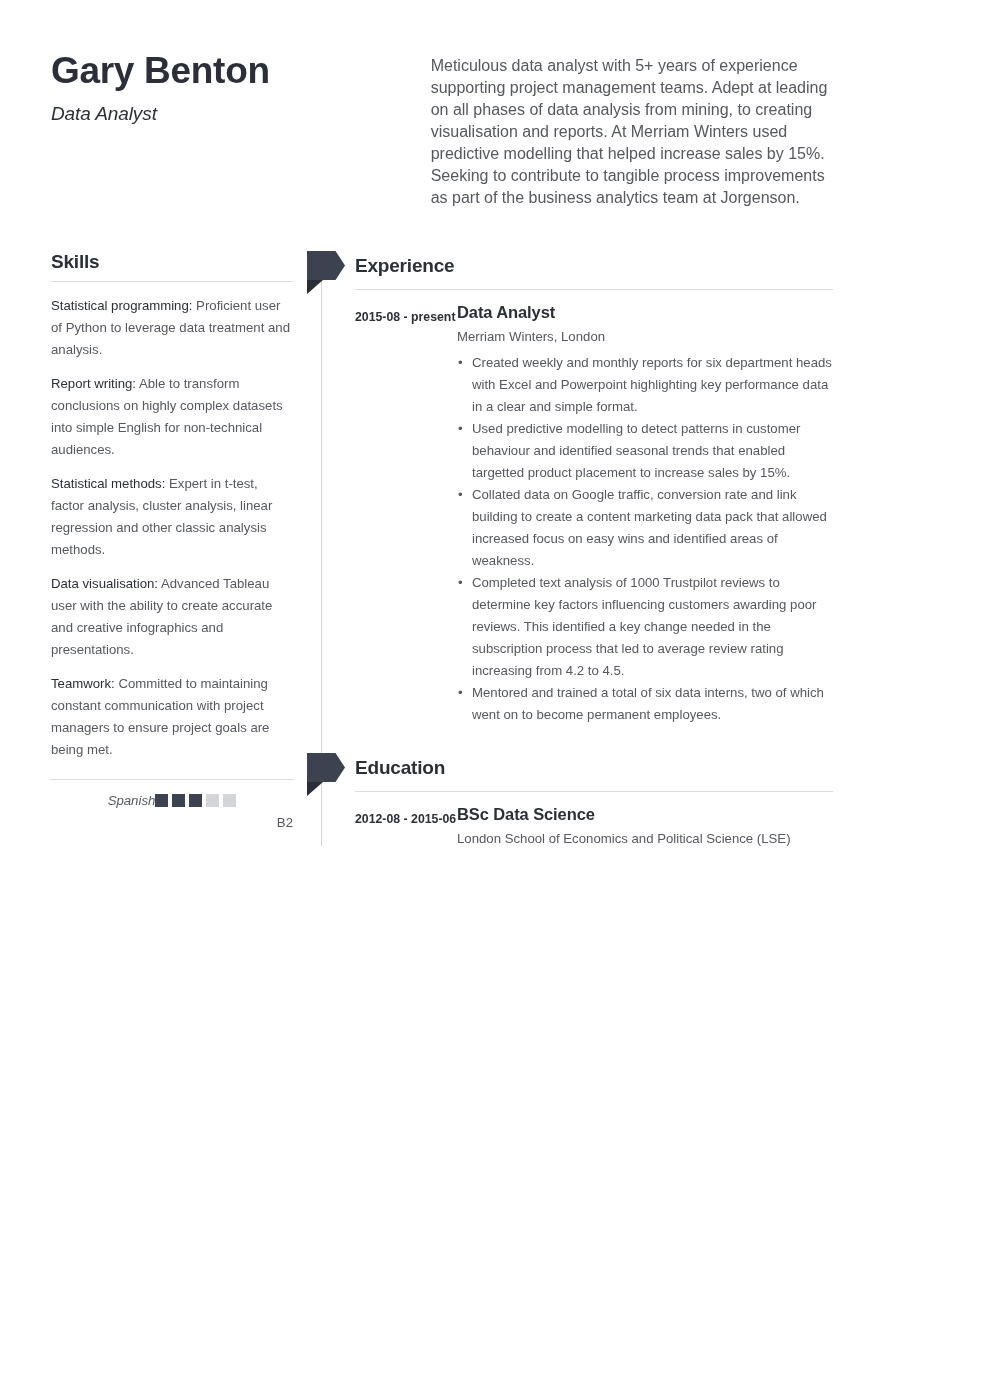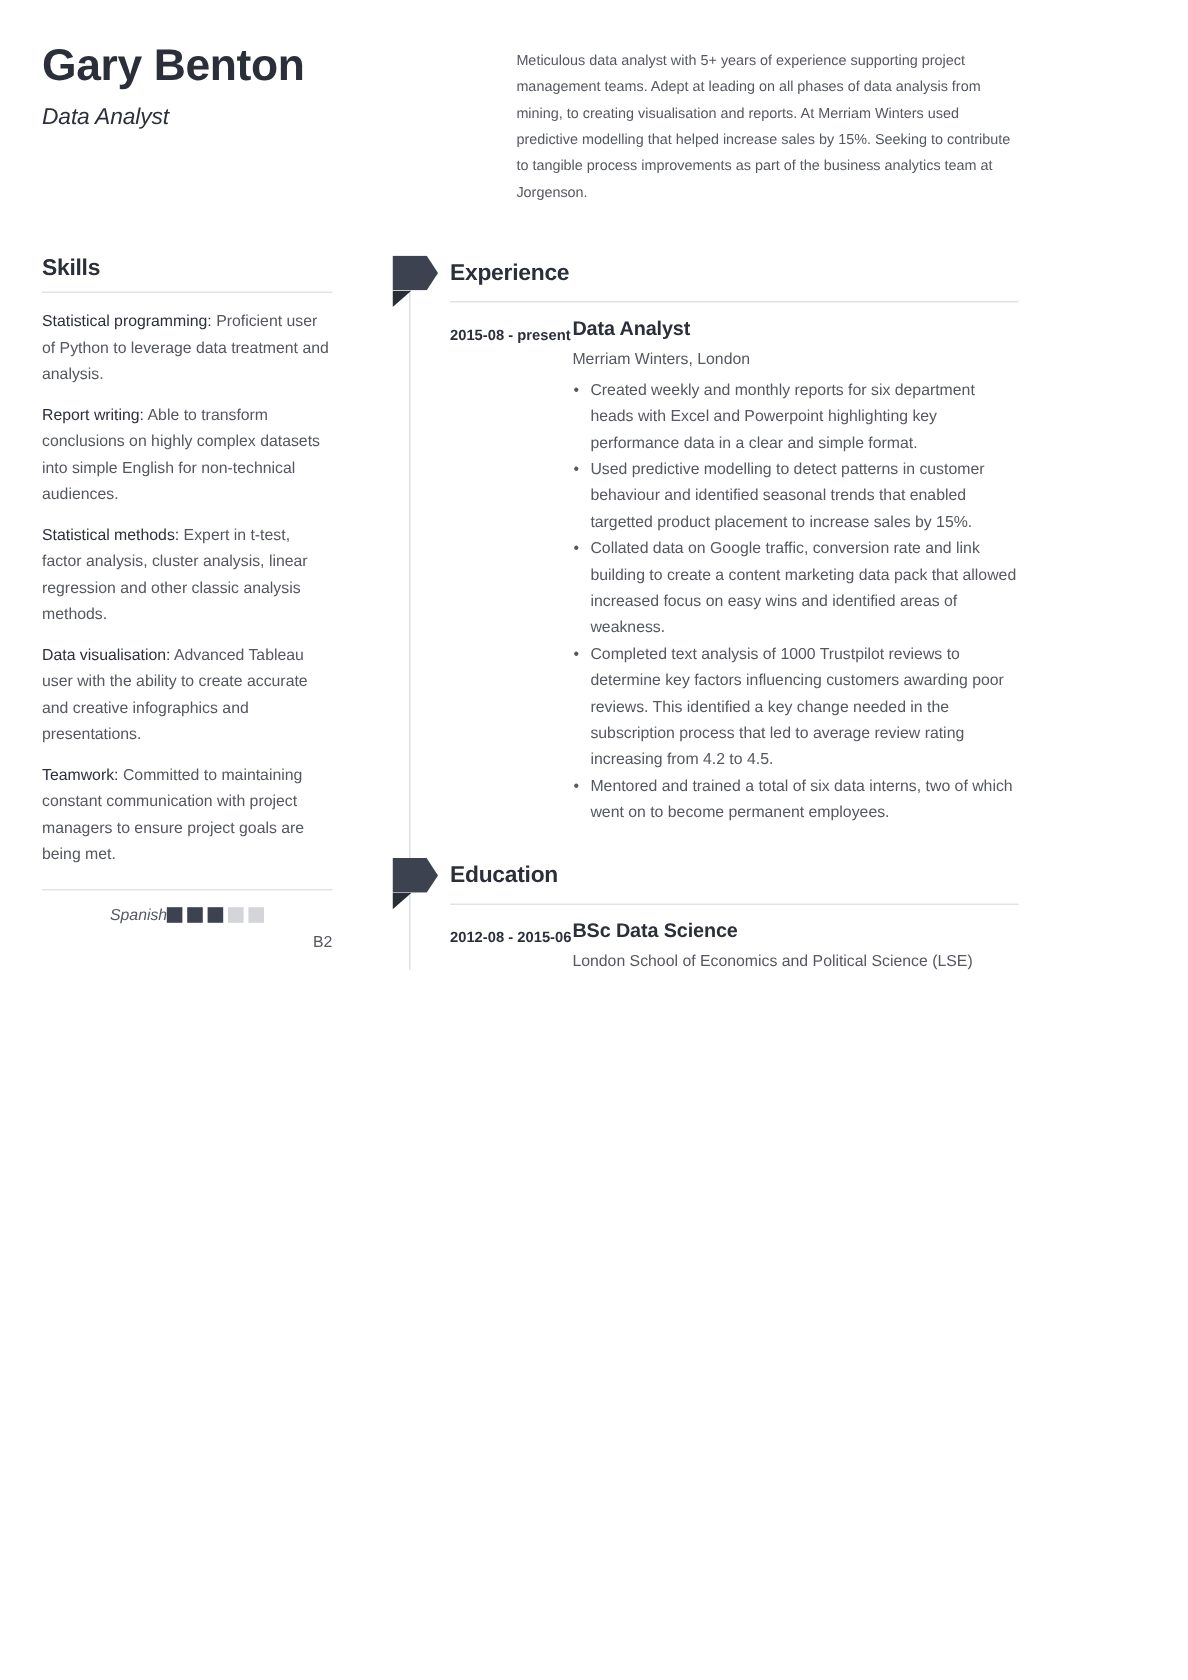--- a/index.html
+++ b/index.html
@@ -13,21 +13,21 @@
   body {
     font-family: "Liberation Sans", sans-serif;
     color: #44474f;
     -webkit-font-smoothing: antialiased;
   }
 
   .page {
     position: relative;
     width: 884px;
     height: 1400px;
-    padding: 0;
+    padding: 16px;
     overflow: hidden;
   }
 
   
   .header {
     display: flex;
     align-items: flex-start;
     padding: 30px 40px 0 35px;
   }
 
@@ -44,37 +44,37 @@
   .job-title {
     font-size: 19px;
     font-style: italic;
     color: #2b2f3a;
     margin-top: 10px;
     letter-spacing: -0.1px;
   }
 
   .summary {
     width: 450px;
-    font-size: 12px;
+    font-size: 16px;
     line-height: 22px;
     color: #55585f;
     padding-top: 9px;
   }
 
   
   .columns {
     display: flex;
     align-items: flex-start;
     padding: 0 35px 0 35px;
     margin-top: 42px;
   }
 
   .sidebar { width: 242px; flex: 0 0 242px; }
   .gap     { width: 28px; flex: 0 0 28px; }
-  .main    { flex: 1 1 auto; position: relative; margin-left: 36px; }
+  .main    { flex: 1 1 auto; position: relative; }
 
   
   .side-section { margin-bottom: 2px; }
 
   .side-heading {
     font-size: 19px;
     font-weight: bold;
     color: #2b2f3a;
     letter-spacing: -0.2px;
     padding-bottom: 8px;

